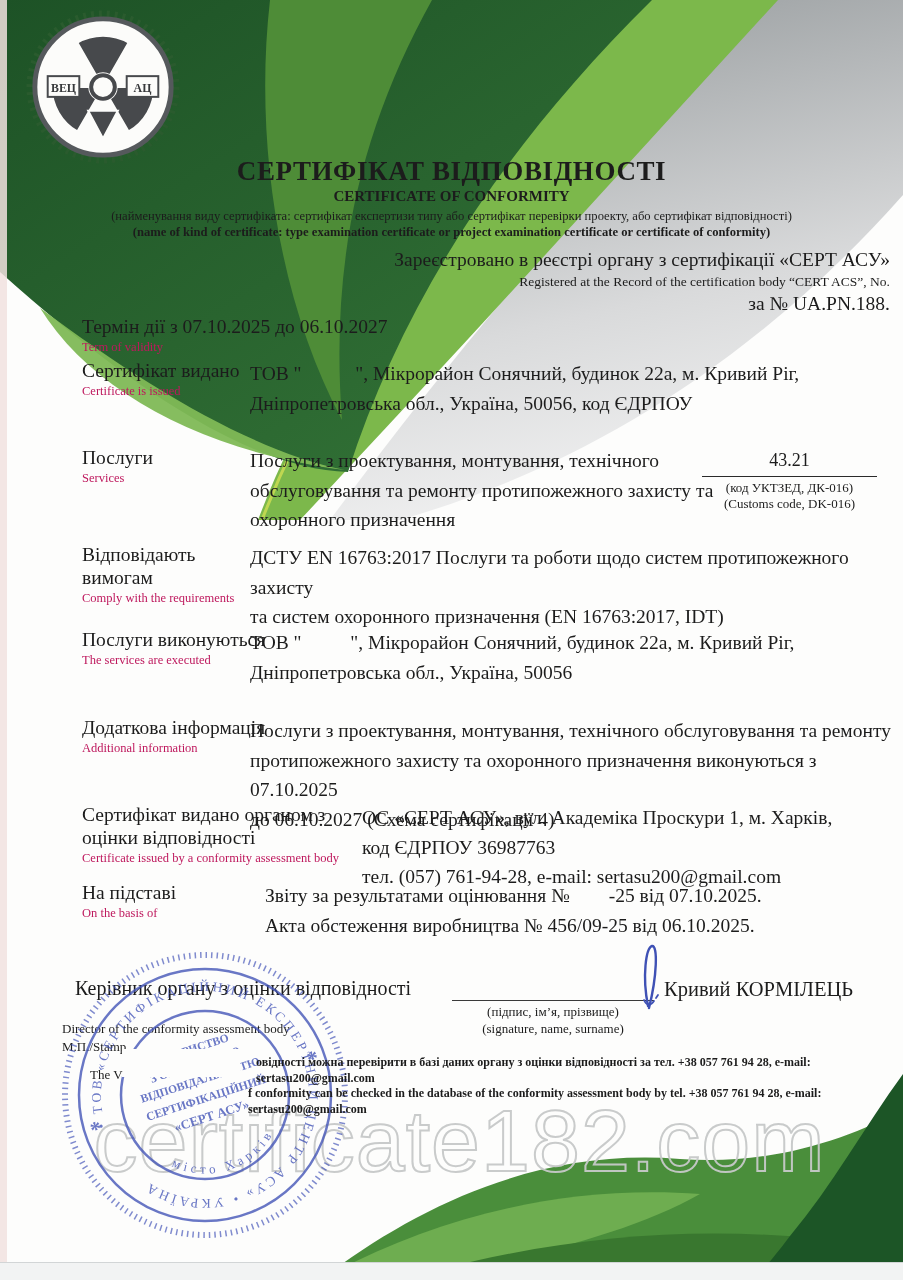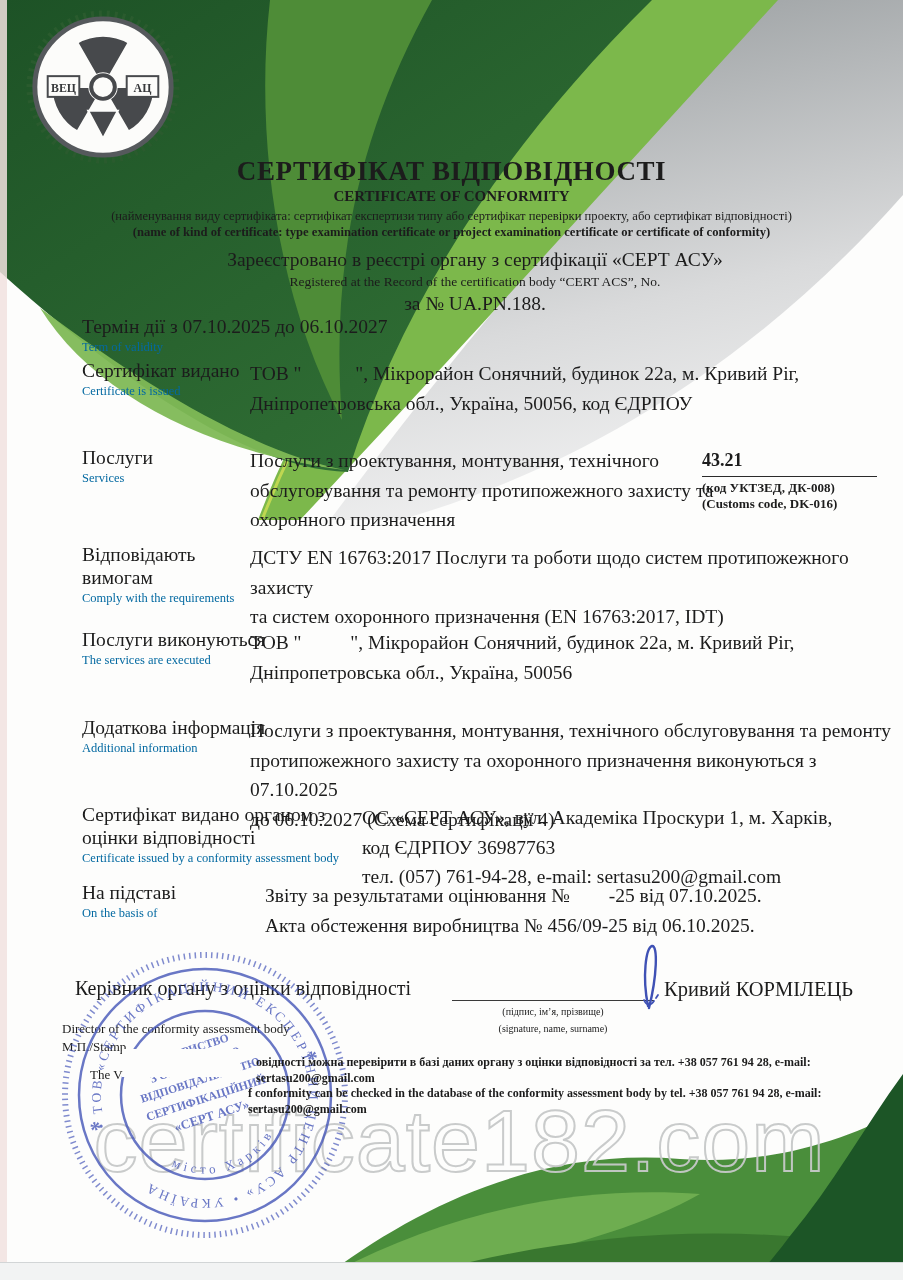--- a/index.html
+++ b/index.html
@@ -16,48 +16,48 @@
   #logo{left:24px;top:8px;width:158px;height:158px;}
 
   
   .title-block{left:0;top:156px;width:903px;text-align:center;line-height:1.12;}
   .title-uk{font-size:27px;font-weight:bold;letter-spacing:.6px;}
   .title-en{font-size:15px;font-weight:bold;margin-top:2px;}
   .title-kind{font-size:12.6px;font-weight:normal;margin-top:4px;line-height:15.5px;}
   .title-kind-en{font-size:12.6px;font-weight:bold;line-height:15.5px;}
 
   
-  .reg-block{left:60px;top:249px;width:830px;text-align:center;}
+  .reg-block{left:60px;top:249px;width:830px;text-align:right;}
   .reg-uk{font-size:19.5px;}
   .reg-en{font-size:13.5px;margin-top:3px;}
   .reg-no{font-size:19.5px;margin-top:3px;}
 
   
   .row{position:absolute;left:0;top:0;width:903px;}
   .lab{position:absolute;left:82px;width:185px;line-height:23px;font-size:19.5px;}
-  .lab .lab-en{font-size:12.5px;line-height:15px;margin-top:2px;color:#0369a1;}
+  .lab .lab-en{font-size:12.5px;line-height:15px;margin-top:2px;color:#be185d;}
   .val{position:absolute;left:250px;width:645px;font-size:19.5px;line-height:29.5px;}
   .r0{top:315px;} .r1{top:359px;} .r2{top:446px;} .r3{top:543px;}
   .r4{top:628px;} .r5{top:716px;} .r6{top:803px;} .r7{top:881px;}
   .r0 .lab{width:640px;}
   .r2 .val{width:475px;}
   .r6 .lab{width:300px;}
   .r6 .val{left:362px;width:505px;}
   .r7 .val{left:265px;width:620px;}
 
   
-  .code-block{left:702px;top:450px;width:175px;font-weight:bold;}
+  .code-block{left:702px;top:450px;width:175px;text-align:center;}
   .code-num{font-size:18px;}
   .code-rule{border-top:1.6px solid #2a2a2a;margin-top:5px;padding-top:3px;}
   .code-cap{font-size:13px;line-height:16px;}
 
   
   .sig-label{left:75px;top:977px;font-size:20px;}
   .sig-line{left:452px;top:972px;width:202px;height:28px;border-bottom:1.6px solid #3a3a3a;}
-  .sig-caption{left:452px;top:1004px;width:202px;text-align:center;font-size:10px;line-height:16.5px;}
+  .sig-caption{left:452px;top:1004px;width:202px;text-align:center;font-size:13px;line-height:16.5px;}
   .sig-name{left:664px;top:978px;font-size:20.5px;}
   .sig-director{left:62px;top:1021px;font-size:13px;}
   .sig-mp{left:62px;top:1039px;font-size:13px;}
   .sig-partial{left:90px;top:1067px;font-size:13px;}
   #signature-stroke{left:600px;top:936px;width:80px;height:76px;}
 
   
   .footnote{left:248px;top:1055px;width:640px;font-size:12px;font-weight:bold;line-height:15.5px;}
   .footnote .fn-uk{padding-left:8px;}
 
@@ -161,21 +161,21 @@
       <div class="lab-en">Services</div>
     </div>
     <div class="val">
       <div>Послуги з проектування, монтування, технічного обслуговування та ремонту протипожежного захисту та охоронного призначення</div>
     </div>
   </div>
 
   <div class="abs code-block">
     <div class="code-num">43.21</div>
     <div class="code-rule">
-      <div class="code-cap">(код УКТЗЕД, ДК-008)</div>
+      <div class="code-cap">(код УКТЗЕД, ДК-016)</div>
       <div class="code-cap">(Customs code, DK-016)</div>
     </div>
   </div>
 
   <div class="row r3">
     <div class="lab">
       <div>Відповідають вимогам</div>
       <div class="lab-en">Comply with the requirements</div>
     </div>
     <div class="val">

